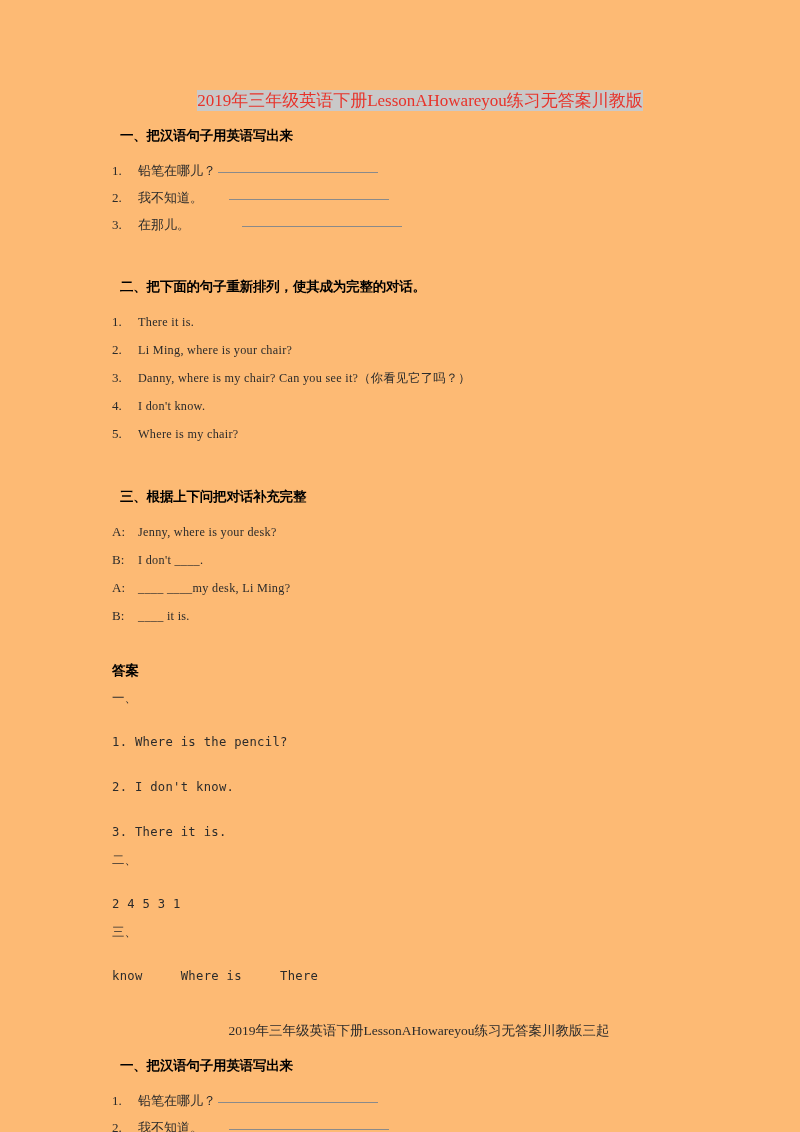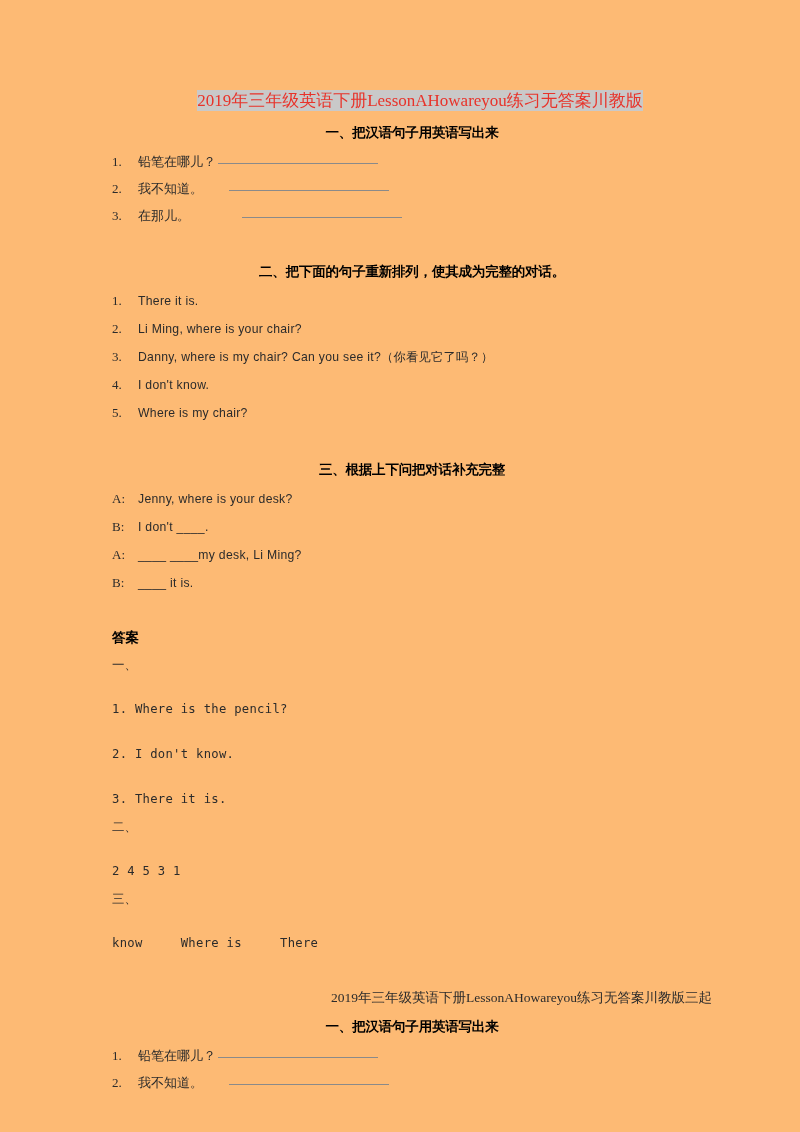--- a/index.html
+++ b/index.html
@@ -39,44 +39,43 @@
     padding: 1px 0;
   }
 
   
   .sec-head {
     font-family: "DejaVu Sans", "Liberation Sans", sans-serif;
     font-weight: bold;
     font-size: 13.5px;
     line-height: 27px;
     color: #000;
-    margin: 2px;
+    margin: 8px;
     letter-spacing: -0.2px;
-    text-align: center;
   }
 
   
   .row {
     font-size: 13px;
     line-height: 27px;
     white-space: nowrap;
     color: #2b2b2b;
   }
   .row .num {
     display: inline-block;
     width: 26px;
     font-family: "Liberation Serif", "DejaVu Serif", serif;
   }
   .cn {
     font-family: Liberation Sans, sans-serif;
     font-size: 13px;
     color: #2b2b2b;
   }
   .en {
-    font-family: Liberation Sans, sans-serif;
+    font-family: Liberation Serif, serif;
     font-size: 12.2px;
     letter-spacing: 0.3px;
     color: #2b2b2b;
   }
   .blank {
     display: inline-block;
     border-bottom: 1px solid #8a8a8a;
     vertical-align: 2px;
     height: 11px;
   }
@@ -112,21 +111,21 @@
   }
 
   
   .appendix-label {
     font-family: "DejaVu Sans", "Liberation Sans", sans-serif;
     font-size: 13px;
     line-height: 27px;
     color: #2b2b2b;
   }
   .appendix-title {
-    text-align: right;
+    text-align: center;
     font-size: 13.5px;
     line-height: 27px;
     white-space: nowrap;
     color: #2b2b2b;
     padding-left: 14px;
   }
 </style>
 </head>
 <body>
 

